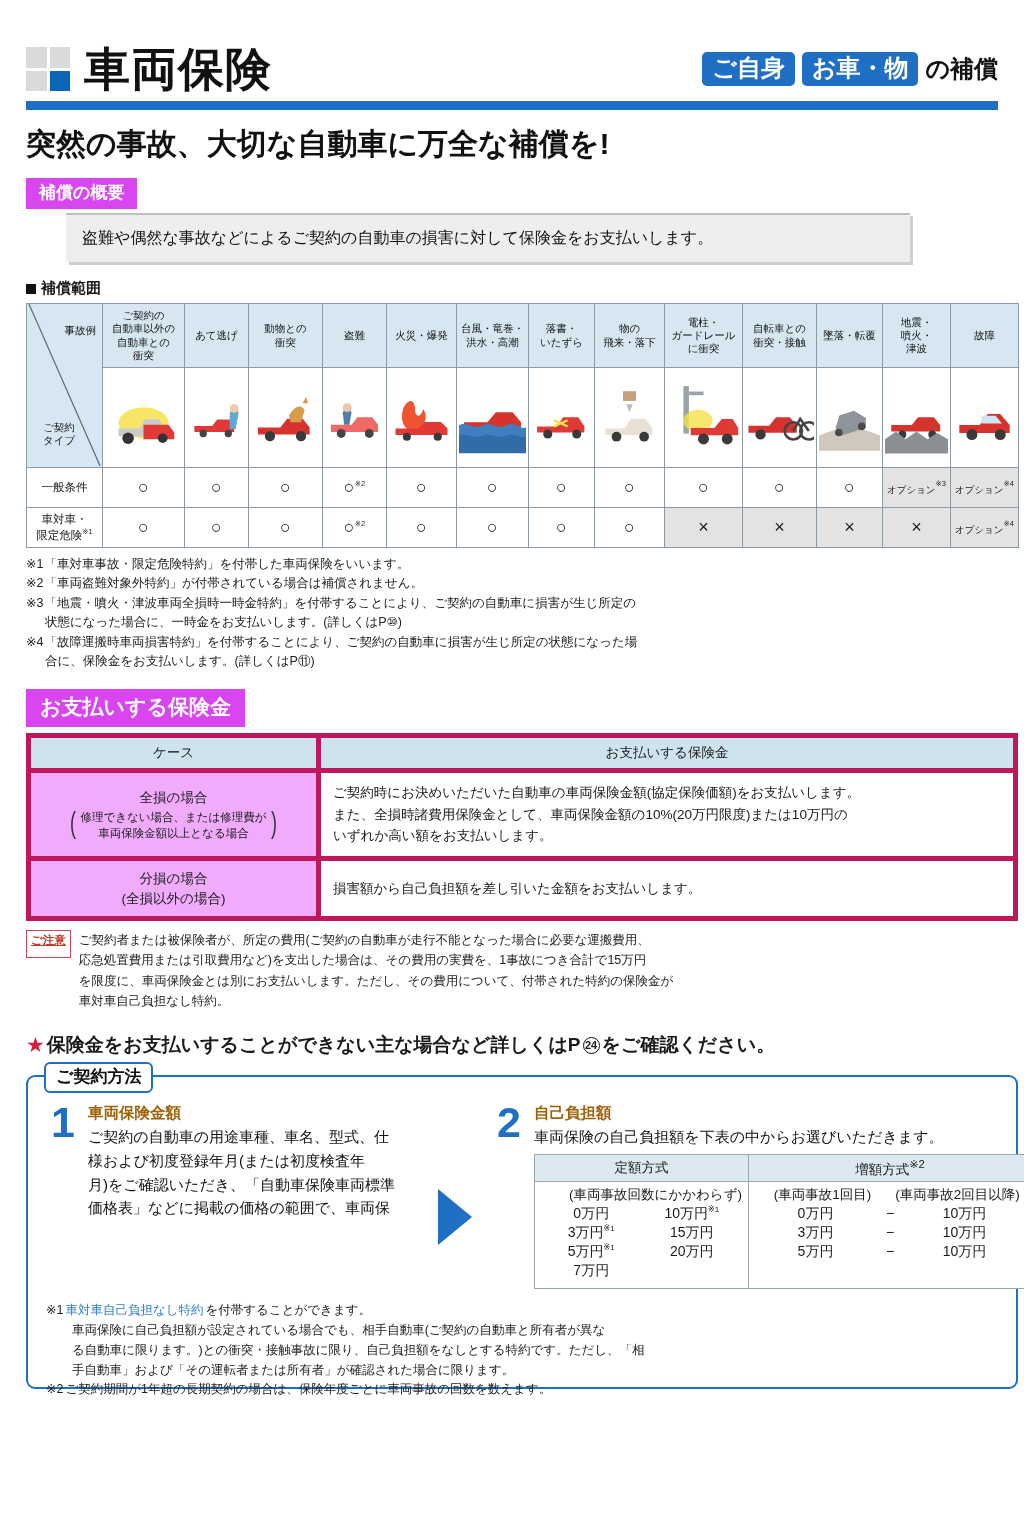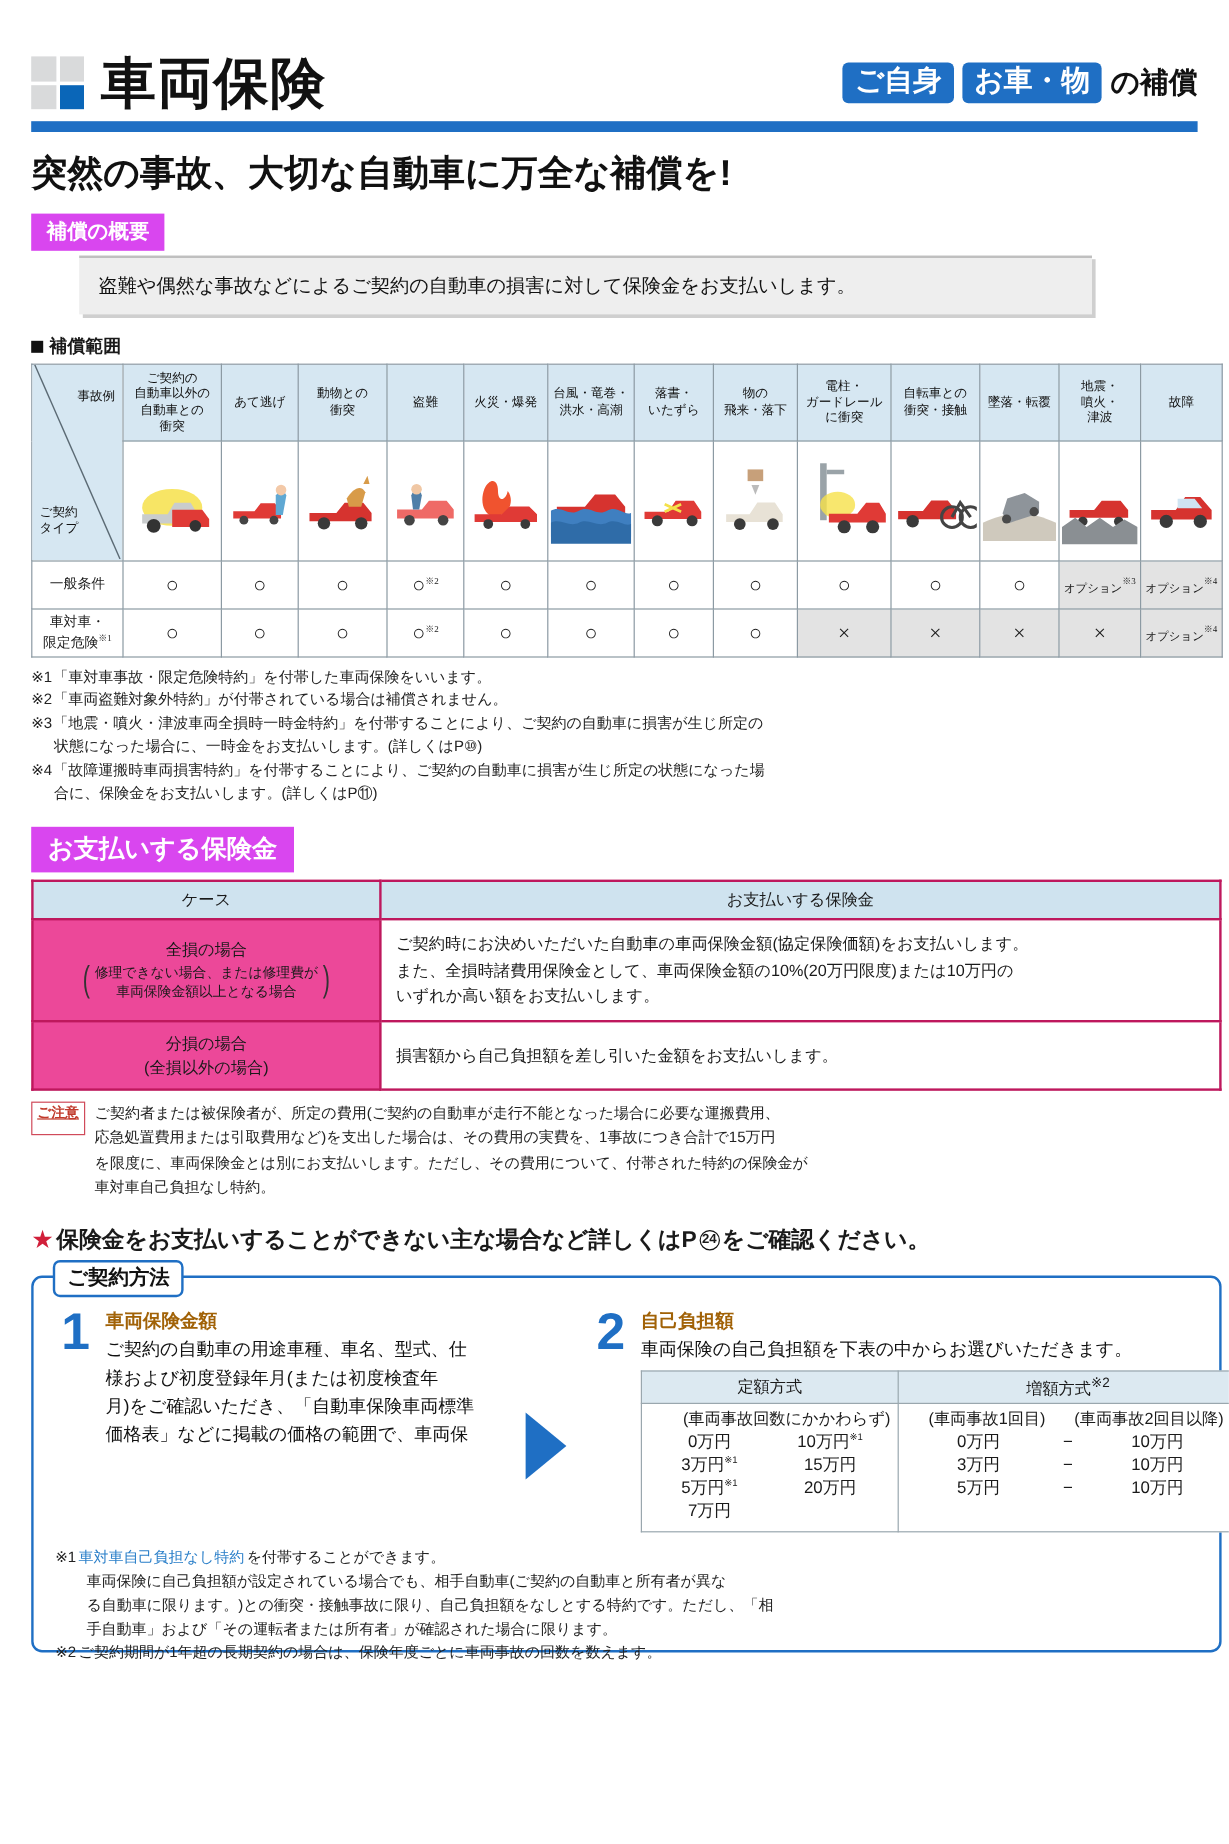--- a/index.html
+++ b/index.html
@@ -42,44 +42,44 @@
   .subhead { font-size:15px; font-weight:bold; margin:17px 0 5px; display:flex; align-items:center; gap:5px; }
   .subhead .sq { width:10px; height:10px; background:#111; display:inline-block; }
 
   
   table.cov { border-collapse:collapse; width:992px; table-layout:fixed; }
   table.cov th, table.cov td { border:1px solid #8c9aa3; text-align:center; vertical-align:middle; }
   table.cov thead th { background:#d6e7f2; font-size:10.5px; font-weight:normal; line-height:1.25; padding:4px 1px; height:64px; color:#111; }
   .corner { background:#d6e7f2 !important; position:relative; }
   .corner .diag { position:absolute; inset:0; }
   .corner .lbl-a { position:absolute; right:6px; top:20px; font-size:10.5px; }
-  .corner .lbl-b { position:absolute; left:6px; bottom:20px; font-size:10.5px; line-height:1.25; text-align:left; }
+  .corner .lbl-b { position:absolute; left:16px; bottom:20px; font-size:10.5px; line-height:1.25; text-align:left; }
   tr.illus td { height:100px; background:#fff; padding:2px; }
-  tr.mark td { height:40px; font-size:17px; background:#fff;font-family:Liberation Serif, serif; }
+  tr.mark td { height:40px; font-size:17px; background:#fff; }
   tr.mark td.rowlabel { font-size:11.5px; background:#fff; line-height:1.3; }
   tr.mark td.grey { background:#e3e3e3; }
   td .opt { font-size:9.5px; }
   td sup { font-size:7.5px; vertical-align:super; }
   .mk { font-size:18px; line-height:1; }
 
   
   .art { width:100%; height:94px; display:block; }
 
   
   .notes { margin-top:7px; font-size:12.5px; line-height:1.55; color:#222; }
   .notes .n { display:flex; gap:1px; }
   .notes .n .tag { white-space:nowrap; }
   .notes .n .body { }
   .notes .ind { padding-left:19px; }
 
   
   table.pay { border-collapse:collapse; width:992px; table-layout:fixed; margin-top:6px; }
-  table.pay th, table.pay td { border:2px solid #be185d; }
+  table.pay th, table.pay td { border:5px solid #be185d; }
   table.pay thead th { background:#cfe3ef; font-size:13.5px; font-weight:normal; padding:6px 0; }
-  table.pay td.case { background:#ec4899; text-align:center; font-size:13.5px; padding:8px 6px; line-height:1.45; }
+  table.pay td.case { background:#f0abfc; text-align:center; font-size:13.5px; padding:8px 6px; line-height:1.45; }
   table.pay td.desc { background:#fff; font-size:13.5px; padding:9px 12px; line-height:1.6; }
   .paren { display:flex; align-items:stretch; justify-content:center; gap:2px; margin-top:2px; font-size:11.5px; }
   .paren .pr { font-size:30px; line-height:0.95; font-weight:300; transform:scaleX(0.6); color:#333; }
   .paren .inner { line-height:1.4; }
 
   
   .caution { display:flex; gap:8px; margin-top:9px; }
   .caution .tagbox { border:1px solid #d04a5a; color:#c0392b; font-size:11.5px; font-weight:bold; padding:1px 4px; height:28px; line-height:16px; white-space:nowrap;text-decoration:underline; }
   .caution .txt { font-size:12.5px; line-height:1.62; color:#222; max-width:700px; }
 

